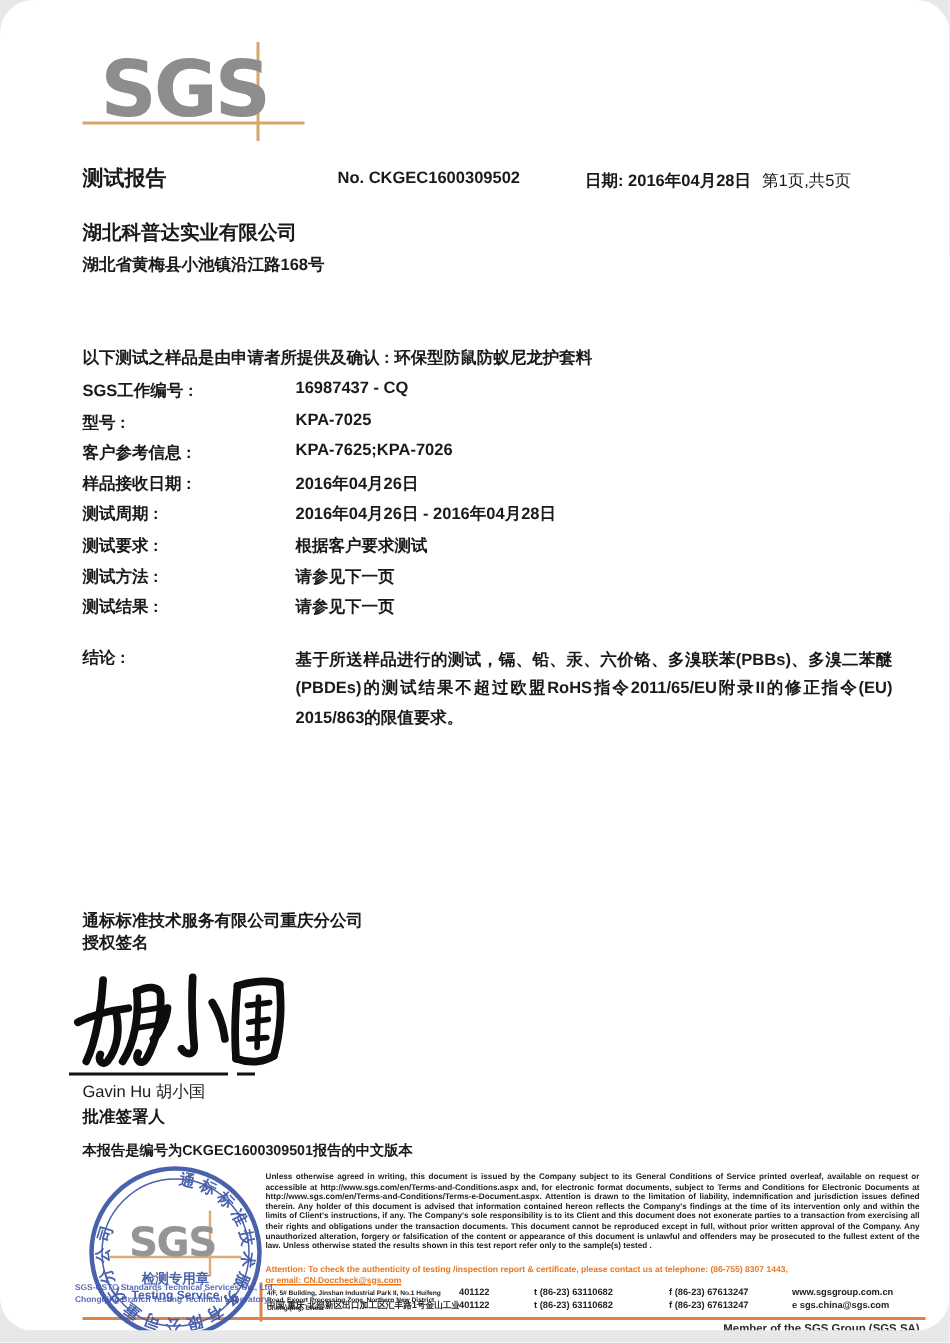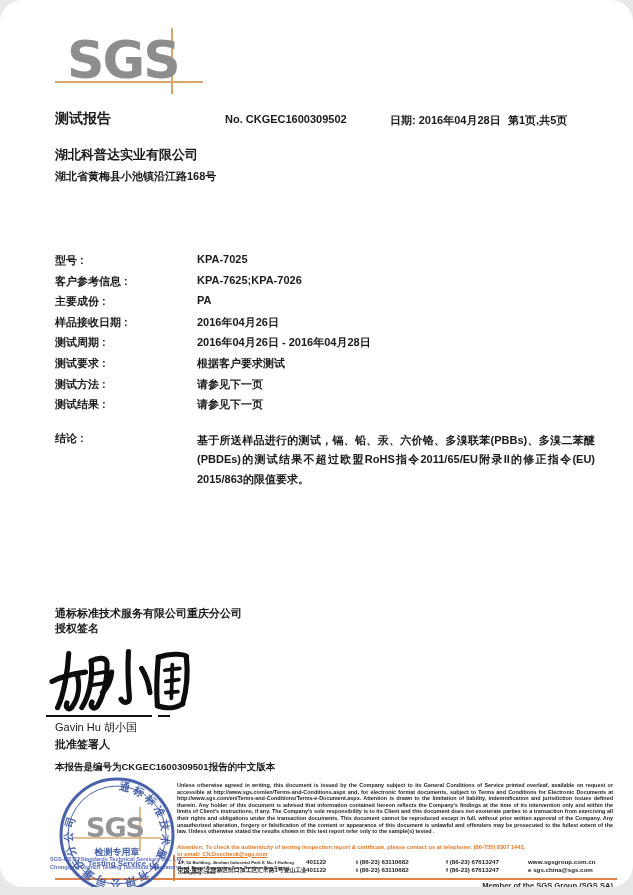--- a/index.html
+++ b/index.html
@@ -15,21 +15,21 @@
     position:absolute; left:12px; top:8px;
     font-size:52px; font-weight:bold; letter-spacing:-2px;
     color:#8d8d8d; font-family:"DejaVu Sans", sans-serif;
   }
   .logo-hline { position:absolute; left:0px; top:59px; width:148px; height:2px; background:#d8a56a; }
   .logo-vline { position:absolute; left:116px; top:6px; width:2px; height:66px; background:#d8a56a; }
   
   .hdr-title { position:absolute; left:55px; top:110px; font-size:14px; font-weight:bold; }
   .hdr-no    { position:absolute; left:225px; top:113px; font-size:11px; font-weight:bold; }
   .hdr-date  { position:absolute; left:390px; top:113px; font-size:11px; font-weight:bold; }
-  .hdr-page  { position:absolute; left:508px; top:113px; font-size:11px; font-weight:bold; }
+  .hdr-page  { position:absolute; left:508px; top:113px; font-size:11px; font-weight:normal; }
   
   .app-name { position:absolute; left:55px; top:146px; font-size:13px; font-weight:bold; }
   .app-addr { position:absolute; left:55px; top:169px; font-size:11px; font-weight:bold; }
   
   .sample-intro { position:absolute; left:55px; top:231px; font-size:11px; font-weight:bold; }
   
   .fields { position:absolute; left:55px; top:253px; width:540px; }
   .frow { display:flex; height:20.6px; align-items:flex-start; }
   .flabel { width:142px; flex:0 0 142px; font-size:11px; font-weight:bold; }
   .fvalue { font-size:11px; font-weight:bold; }
@@ -82,33 +82,34 @@
   </div>
 
   <div class="hdr-title">测试报告</div>
   <div class="hdr-no">No. CKGEC1600309502</div>
   <div class="hdr-date">日期: 2016年04月28日</div>
   <div class="hdr-page">第1页,共5页</div>
 
   <div class="app-name">湖北科普达实业有限公司</div>
   <div class="app-addr">湖北省黄梅县小池镇沿江路168号</div>
 
+  <div class="sample-intro">以下测试之样品是由申请者所提供及确认 : 环保型防鼠防蚁尼龙护套料</div>
 
   <div class="fields">
+    <div class="frow">
+      <span class="flabel">SGS工作编号 :</span>
+      <span class="fvalue">16987437 - CQ</span>
+    </div>
     <div class="frow">
       <span class="flabel">型号 :</span>
       <span class="fvalue">KPA-7025</span>
     </div>
     <div class="frow">
       <span class="flabel">客户参考信息 :</span>
       <span class="fvalue">KPA-7625;KPA-7026</span>
-    </div>
-    <div class="frow">
-      <span class="flabel">主要成份 :</span>
-      <span class="fvalue">PA</span>
     </div>
     <div class="frow">
       <span class="flabel">样品接收日期 :</span>
       <span class="fvalue">2016年04月26日</span>
     </div>
     <div class="frow">
       <span class="flabel">测试周期 :</span>
       <span class="fvalue">2016年04月26日 - 2016年04月28日</span>
     </div>
     <div class="frow">

